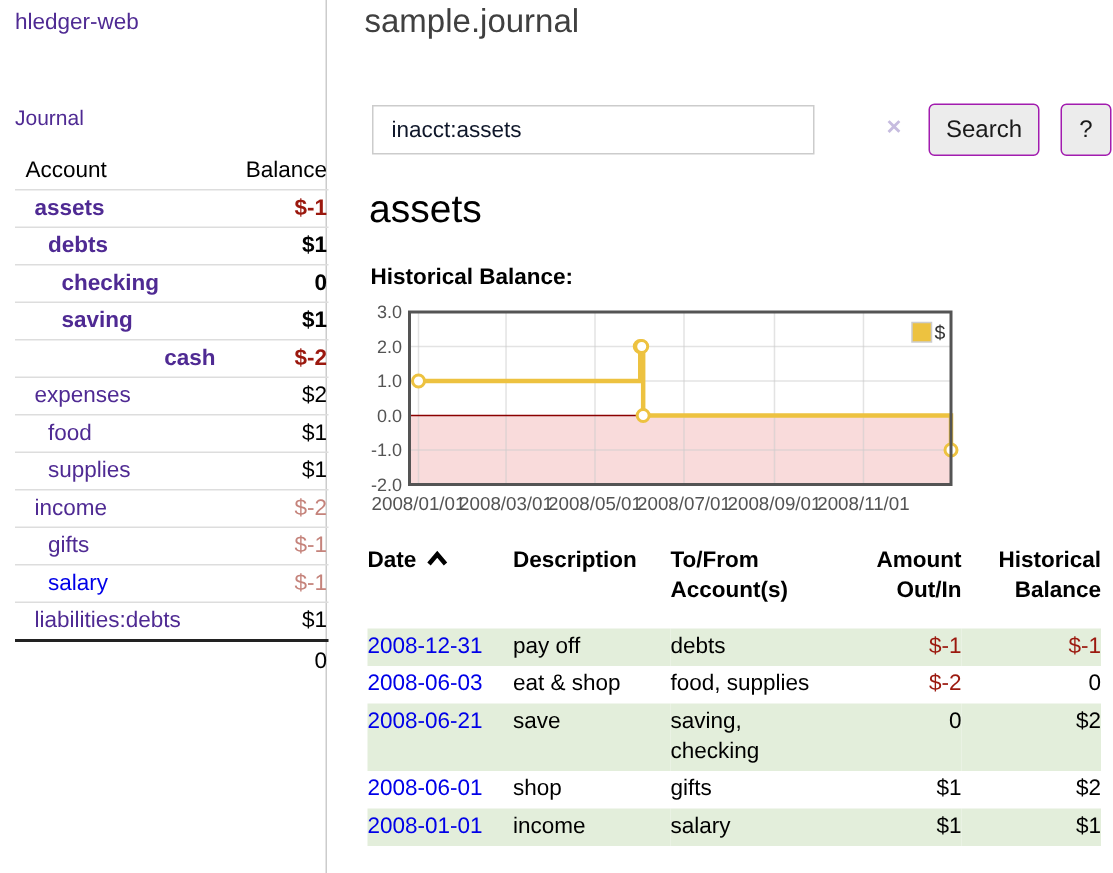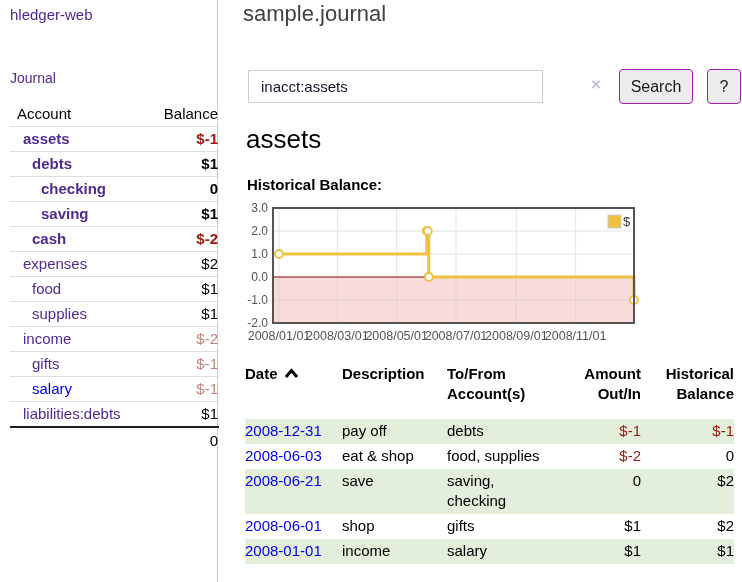--- a/index.html
+++ b/index.html
@@ -76,21 +76,21 @@
           </tr>
           <tr class="bold">
             <td style="padding-left: 31px;"><a>checking</a></td>
             <td class="bal">0</td>
           </tr>
           <tr class="bold">
             <td style="padding-left: 31px;"><a>saving</a></td>
             <td class="bal">$1</td>
           </tr>
           <tr class="bold">
-            <td style="padding-left: 22px;"><a>cash</a></td>
+            <td style="padding-left: 22px; text-align: right;"><a>cash</a></td>
             <td class="bal tone-strong">$-2</td>
           </tr>
           <tr>
             <td style="padding-left: 13px;"><a>expenses</a></td>
             <td class="bal">$2</td>
           </tr>
           <tr>
             <td style="padding-left: 22px;"><a>food</a></td>
             <td class="bal">$1</td>
           </tr>

